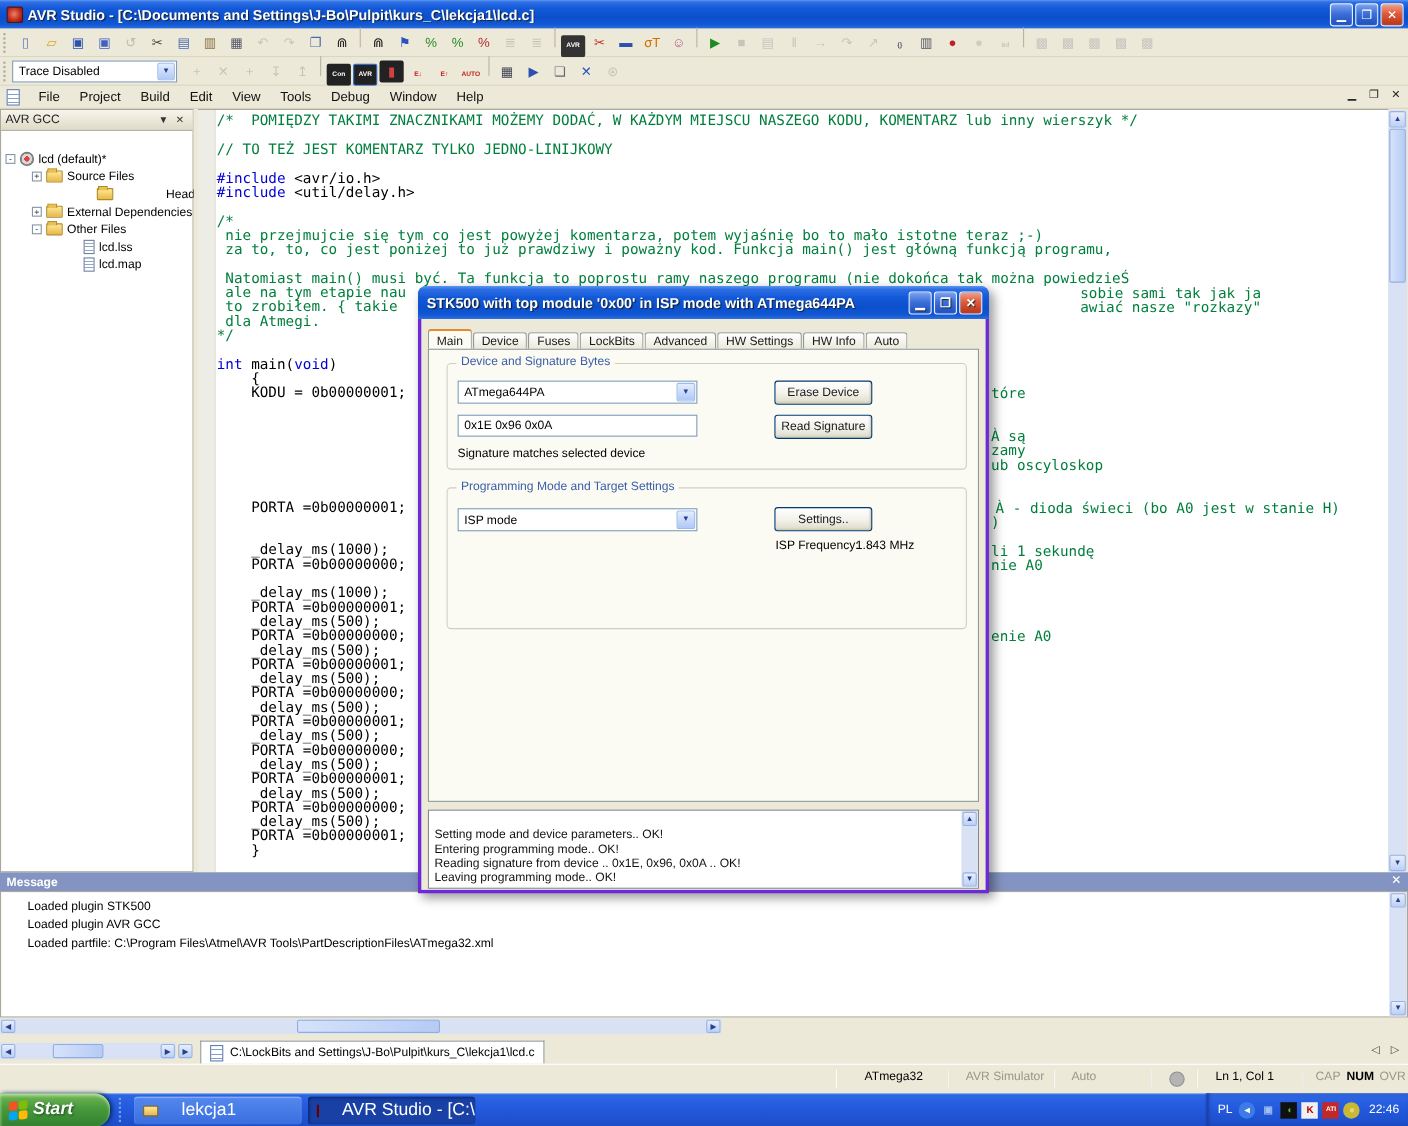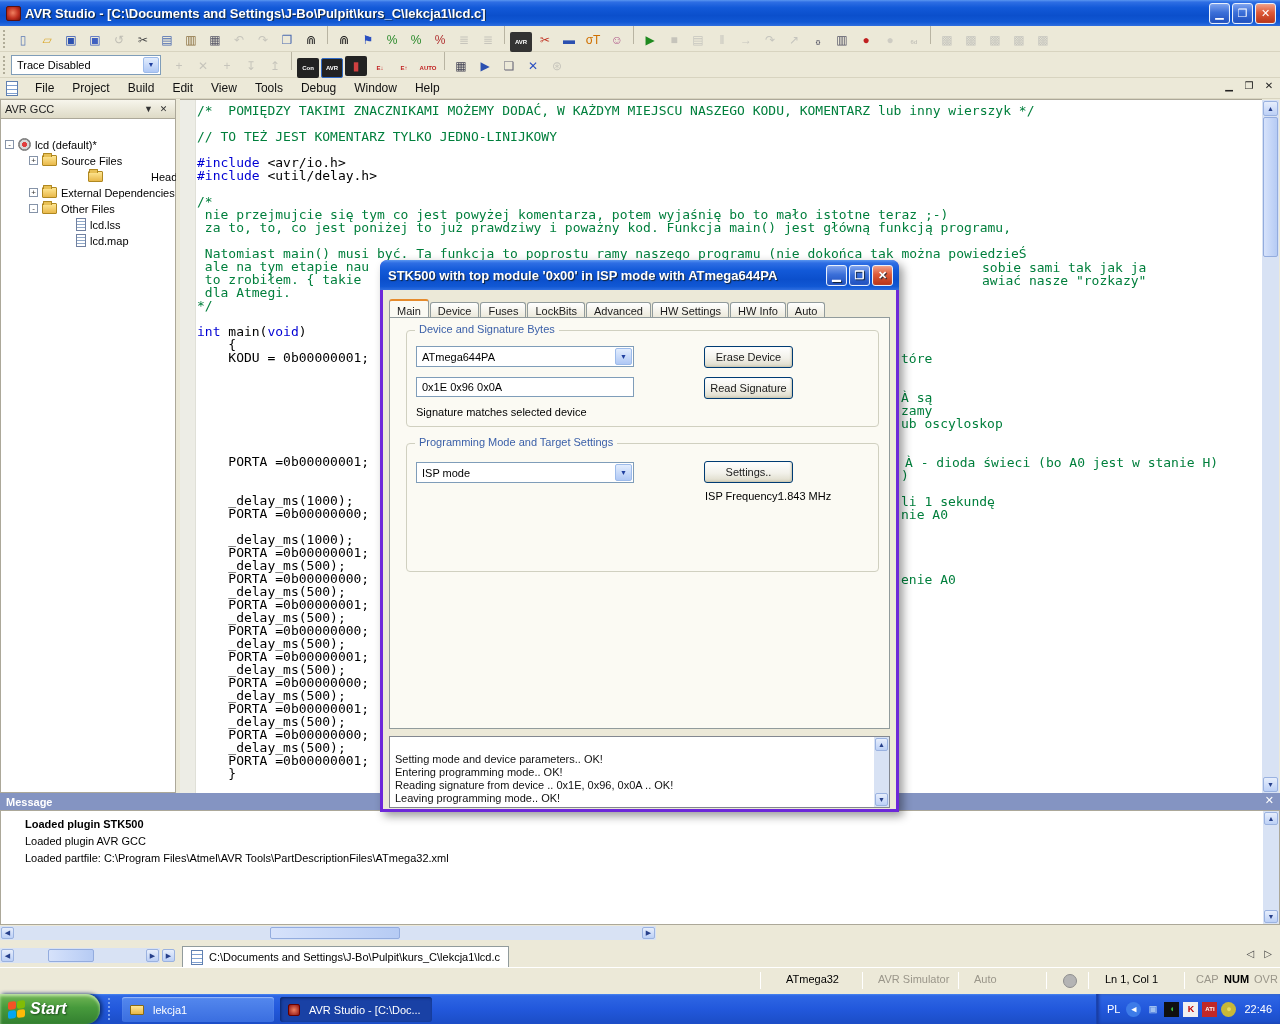--- a/index.html
+++ b/index.html
@@ -135,22 +135,22 @@
   
   .taskbar{position:absolute;left:0;top:994px;width:1280px;height:30px;
     background:linear-gradient(180deg,#4A86F0 0%,#2E66E4 6%,#2258DC 50%,#1C4EC8 95%);display:flex;align-items:center;}
   .startbtn{position:absolute;left:0;top:0;width:100px;height:30px;border-radius:0 14px 14px 0;
     background:linear-gradient(180deg,#74B857 0%,#479A3C 45%,#338030 100%);display:flex;align-items:center;
     padding-left:8px;box-shadow:inset 0 2px 3px #BFE3A6,2px 0 4px #0A2A6A;}
   .start-label{color:#fff;font-size:16px;font-weight:bold;font-style:italic;text-shadow:1px 1px 2px #1A4A1A;margin-left:5px;}
   .flag{width:17px;height:17px;display:grid;grid-template-columns:8px 8px;grid-template-rows:8px 8px;gap:1px;transform:skewY(-6deg);}
   .flag span{border-radius:2px;}
   .qsep{position:absolute;left:108px;top:4px;height:22px;border-left:2px dotted #7AA0EE;}
-  .task{position:absolute;top:3px;height:25px;border-radius:3px;display:flex;align-items:center;gap:9px;
-    padding:0 8px;color:#fff;font-size:11px;white-space:nowrap;overflow:hidden;
+  .task{position:absolute;top:3px;height:25px;border-radius:3px;display:flex;align-items:center;gap:21px;
+    padding:0 8px;color:#fff;font-size:16px;white-space:nowrap;overflow:hidden;
     background:linear-gradient(180deg,#5488EE,#3A6EE0);box-shadow:inset 0 1px 1px #9ABAF8;}
   .task.active{background:#1941A5;box-shadow:inset 1px 1px 3px #0A2468;align-items:center;}
   .task .fico{width:14px;height:10px;background:linear-gradient(180deg,#FFE794,#E8B84A);border:1px solid #8A6A10;border-radius:1px;}
   .task .aico{width:12px;height:12px;border-radius:2px;background:radial-gradient(circle,#F08060,#8A1010);border:1px solid #600;}
   .tray{position:absolute;right:0;top:0;height:30px;display:flex;align-items:center;gap:4px;padding:0 8px 0 10px;
     border-left:1px solid #1A44B0;box-shadow:inset 2px 0 3px #1A3CA0;}
   .tray-lang{color:#fff;font-size:11px;margin-right:2px;}
   .tico{width:15px;height:15px;display:flex;align-items:center;justify-content:center;font-size:9px;line-height:1;}
   .tico.round{border-radius:50%;}
   .tray-clock{color:#fff;font-size:11px;margin-left:4px;}
@@ -324,21 +324,21 @@
     <span class="sb-thumb" style="left:1px;top:17px;width:15px;height:140px;"></span>
     <span class="sb-btn" style="left:1px;bottom:1px;width:15px;height:15px;">▼</span>
   </div>
 
   <div class="msgpanel">
     <div class="msg-head">
       <span>Message</span>
       <span class="msg-close">✕</span>
     </div>
     <div class="msg-body" id="msgbody">
-        <div class="msg-line" style="top: 7px; font-weight: bold;">Loaded plugin STK500</div>
+        <div class="msg-line" style="top: 7px;">Loaded plugin STK500</div>
         <div class="msg-line" style="top: 24px;">Loaded plugin AVR GCC</div>
         <div class="msg-line" style="top: 41px;">Loaded partfile: C:\Program Files\Atmel\AVR Tools\PartDescriptionFiles\ATmega32.xml</div>
       </div>
 
     <div class="sb-track" style="left:0;top:133px;width:656px;height:14px;">
       <span class="sb-btn" style="left:1px;top:1px;width:13px;height:12px;">◀</span>
       <span class="sb-thumb" style="left:270px;top:1px;width:130px;height:12px;"></span>
       <span class="sb-btn" style="right:1px;top:1px;width:13px;height:12px;">▶</span>
     </div>
 
@@ -409,21 +409,21 @@
 
   <div class="tabrow">
     <div class="sb-track" style="left:0;top:4px;width:160px;height:15px;">
       <span class="sb-btn" style="left:1px;top:1px;width:13px;height:13px;">◀</span>
       <span class="sb-thumb" style="left:48px;top:1px;width:46px;height:13px;"></span>
       <span class="sb-btn" style="right:1px;top:1px;width:13px;height:13px;">▶</span>
     </div>
     <span class="sb-btn" style="position:absolute;left:162px;top:5px;width:13px;height:13px;">▶</span>
     <div class="filetab">
       <span class="doc-icon" style="margin:0 6px 0 0;"></span>
-      <span>C:\Documents and Settings\J-Bo\Pulpit\kurs_C\lekcja1\lcd.c</span>
+      <span>C:\LockBits and Settings\J-Bo\Pulpit\kurs_C\lekcja1\lcd.c</span>
     </div>
     <span class="nav-arrows">
       <span>◁</span>
       <span>▷</span>
     </span>
   </div>
 
   <div class="statusbar">
     <span class="ssep" style="left:760px;"></span>
     <span class="sfield" style="left:786px;">ATmega32</span>

